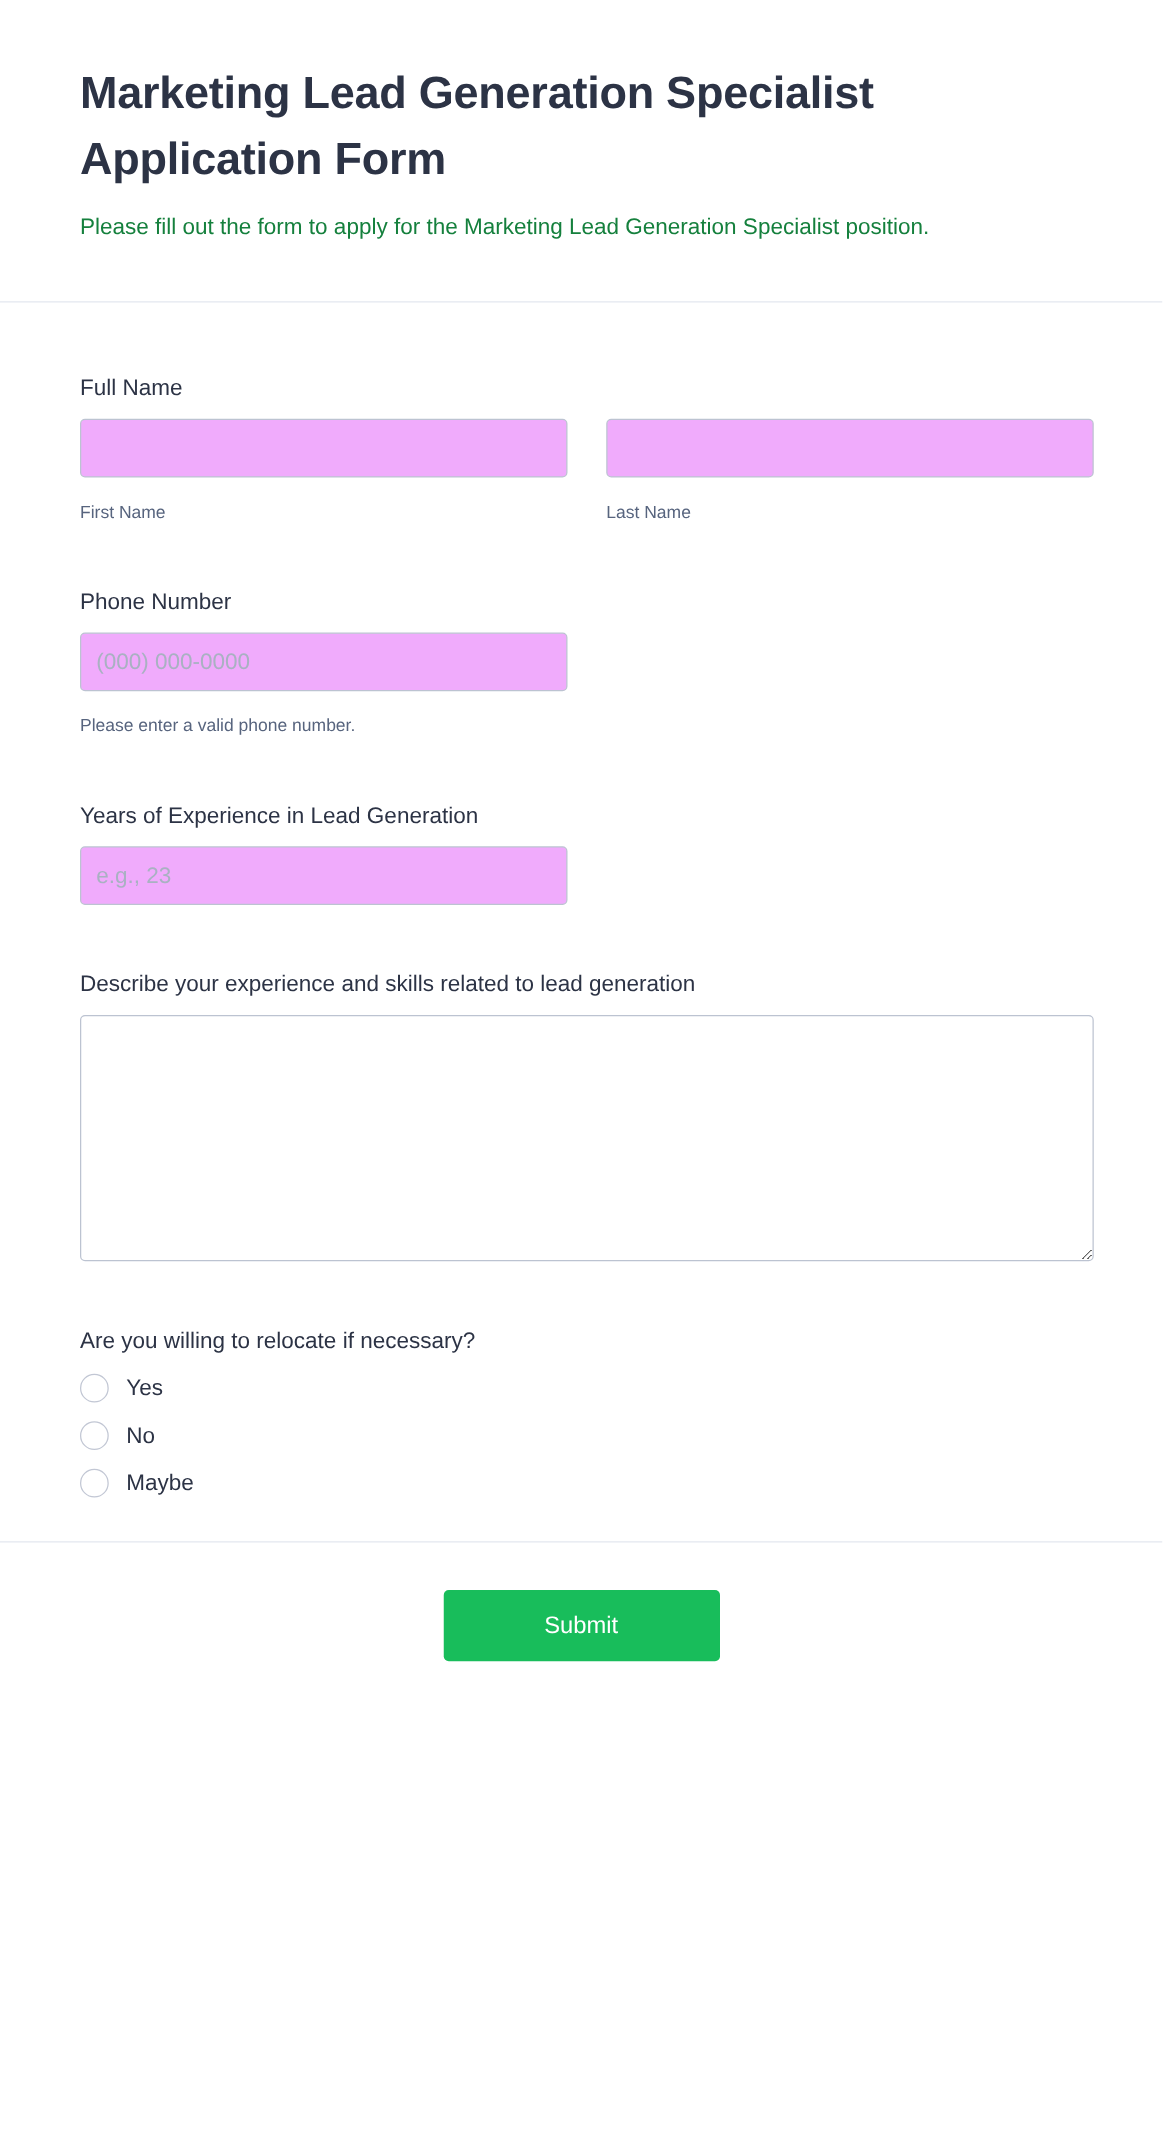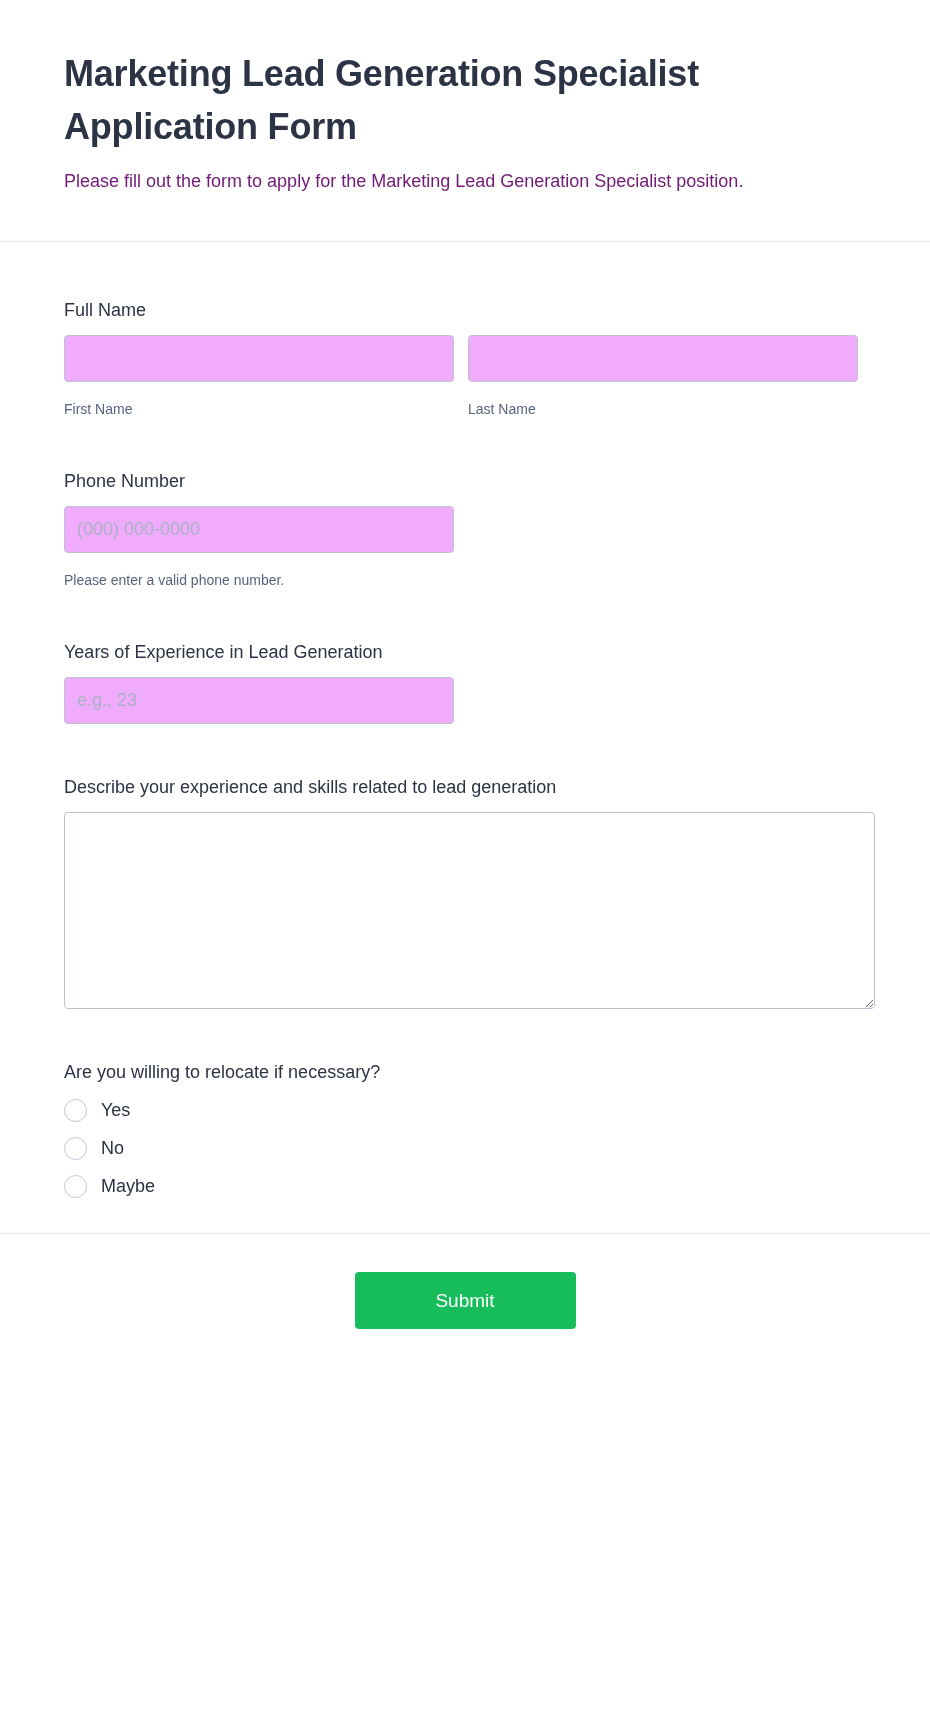--- a/index.html
+++ b/index.html
@@ -25,42 +25,42 @@
     line-height: 1.46;
     font-weight: 700;
     color: #2c3345;
     letter-spacing: -0.2px;
     margin-bottom: 12px;
     max-width: 760px;
   }
   .form-subtitle {
     font-size: 18px;
     line-height: 1.8;
-    color: #701a75;
+    color: #15803d;
     max-width: 730px;
   }
 
   
   .form-body {
     padding: 55px 55px 35px 64px;
     border-bottom: 1px solid #e3e7ef;
   }
   .field { margin-bottom: 50px; }
   .field:last-child { margin-bottom: 0; }
 
   .field-label {
     display: block;
     font-size: 18px;
     line-height: 26px;
     font-weight: 500;
     color: #2c3345;
     margin-bottom: 12px;
   }
 
-  .cols { display: flex; gap: 14px; }
+  .cols { display: flex; gap: 31px; }
   .col { width: 390px; }
 
   input[type="text"].text-input {
     width: 390px;
     height: 47px;
     border: 1px solid #bcc3d1;
     border-radius: 4px;
     padding: 0 12px;
     font-family: "Liberation Sans", sans-serif;
     font-size: 18px;

